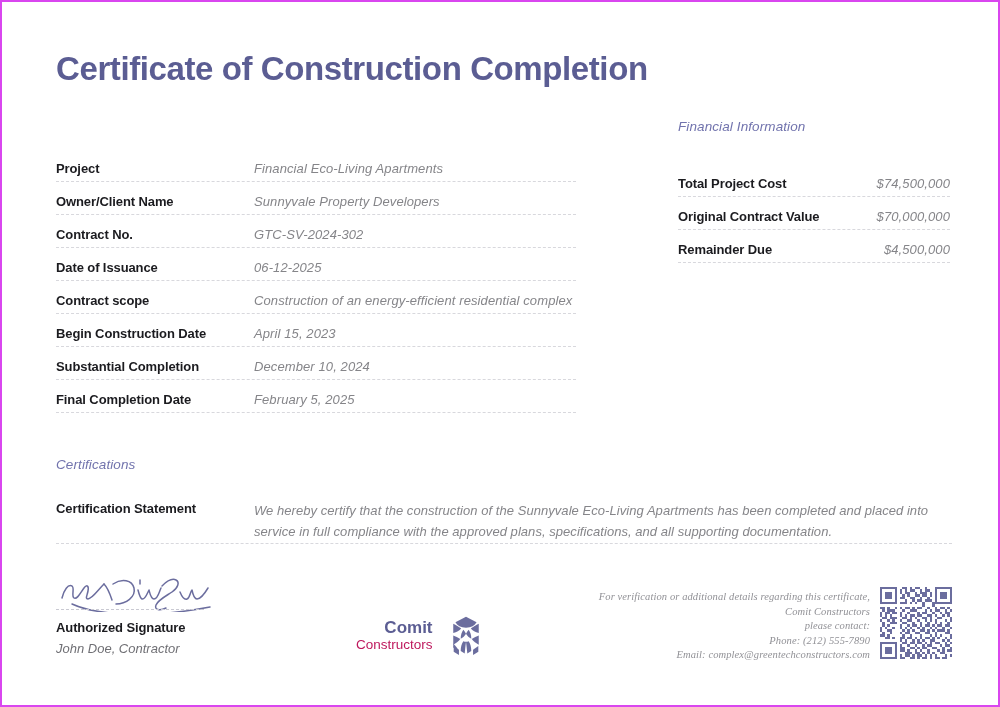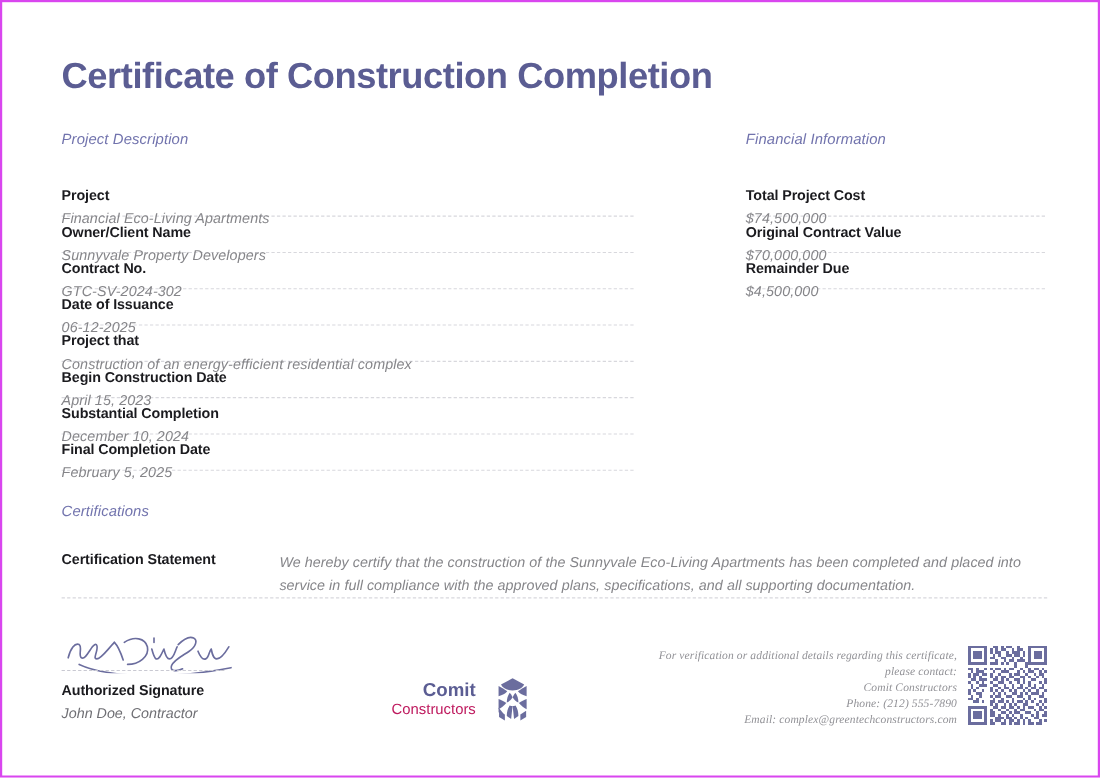--- a/index.html
+++ b/index.html
@@ -66,24 +66,23 @@
     width: 272px;
   }
 
   .rows {
     margin-top: 30px;
   }
 
   .row {
     position: relative;
     display: flex;
-    align-items: flex-start;
+    align-items: center;
     height: 32px;
     border-bottom: 1px dashed #d8d8dd;
-    flex-direction: column;
   }
   .row:first-child { border-top: none; }
 
   .row .label {
     font-size: 13px;
     font-weight: bold;
     color: #1b1b1f;
     letter-spacing: -0.1px;
     padding-top: 6px;
     flex: 0 0 auto;
@@ -239,40 +238,39 @@
 </style>
 </head>
 <body>
 
 <div class="certificate">
   <div class="inner">
 
     <div class="title">Certificate of Construction Completion</div>
 
     <div class="col-left">
-      <div class="section-head">Project Description</div>
       <div class="rows">
         <div class="row">
           <div class="label">Project</div>
           <div class="value">Financial Eco-Living Apartments</div>
         </div>
         <div class="row">
           <div class="label">Owner/Client Name</div>
           <div class="value">Sunnyvale Property Developers</div>
         </div>
         <div class="row">
           <div class="label">Contract No.</div>
           <div class="value">GTC-SV-2024-302</div>
         </div>
         <div class="row">
           <div class="label">Date of Issuance</div>
           <div class="value">06-12-2025</div>
         </div>
         <div class="row">
-          <div class="label">Project that</div>
+          <div class="label">Contract scope</div>
           <div class="value">Construction of an energy-efficient residential complex</div>
         </div>
         <div class="row">
           <div class="label">Begin Construction Date</div>
           <div class="value">April 15, 2023</div>
         </div>
         <div class="row">
           <div class="label">Substantial Completion</div>
           <div class="value">December 10, 2024</div>
         </div>
@@ -349,22 +347,22 @@
             <path d="M56 62 C54 63, 52 63, 50 63 C51 71, 52 80, 53 90 L62 84 C62 75, 60 68, 56 62 Z"></path>
             <path d="M21 76 L21 67 C26 72, 31 78, 33 84 L21 76 Z"></path>
             <path d="M22 73 L34 81 L34 93 L22 86 Z"></path>
             <path d="M78 73 L66 81 L66 93 L78 86 Z"></path>
           </g>
         </svg>
       </div>
 
       <div class="contact">
         <div>For verification or additional details regarding this certificate,</div>
+        <div>Comit Constructors</div>
         <div>please contact:</div>
-        <div>Comit Constructors</div>
         <div>Phone: (212) 555-7890</div>
         <div>Email: complex@greentechconstructors.com</div>
       </div>
 
       <svg class="qr" viewBox="0 0 29 29" shape-rendering="crispEdges">
         <rect width="29" height="29" fill="#ffffff"></rect>
         <g fill="#6b6d9e">
 
           <path d="M0 0h7v7h-7z"></path>
             <path d="M1 1h5v5h-5z" fill="#fff"></path>

